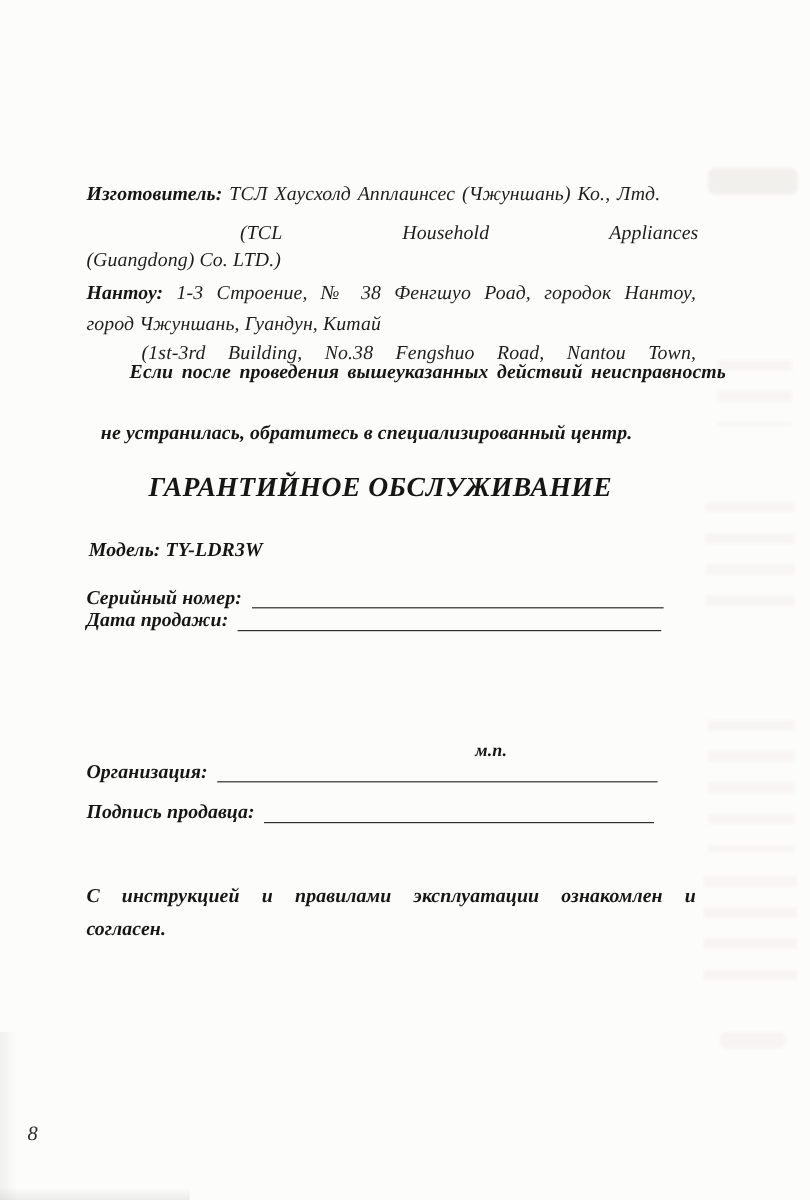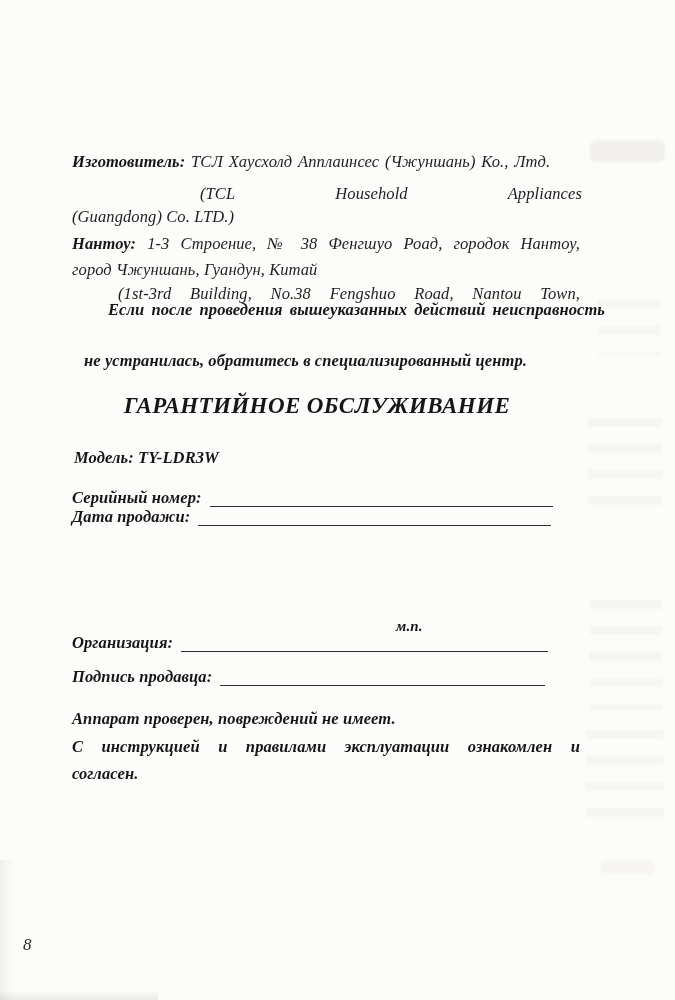--- a/index.html
+++ b/index.html
@@ -103,21 +103,20 @@
   <div class="line b fill" style="top:630px; left:72px; width:476px;">
     <span class="lbl">Организация:</span>
     <span class="blank"></span>
   </div>
 
   <div class="line b fill" style="top:664px; left:72px; width:473px;">
     <span class="lbl">Подпись продавца:</span>
     <span class="blank"></span>
   </div>
 
-  <div class="line b" style="top:706px; left:72px;">Аппарат проверен, повреждений не имеет.</div>
   <div class="line jl b" style="top:734px; left:72px; width:508px;">С инструкцией и правилами эксплуатации ознакомлен и</div>
   <div class="line b" style="top:761px; left:72px;">согласен.</div>
 
   <div class="line pagenum" style="top:932px; left:23px;">8</div>
 
   <div class="artifact smudge" style="top:140px; left:590px; width:75px; height:22px;"></div>
   <div class="artifact bleed" style="top:300px; left:598px; width:62px; height:55px;"></div>
   <div class="artifact bleed" style="top:418px; left:588px; width:74px; height:90px;"></div>
   <div class="artifact bleed" style="top:600px; left:590px; width:72px; height:110px;"></div>
   <div class="artifact bleed" style="top:730px; left:586px; width:78px; height:95px;"></div>

